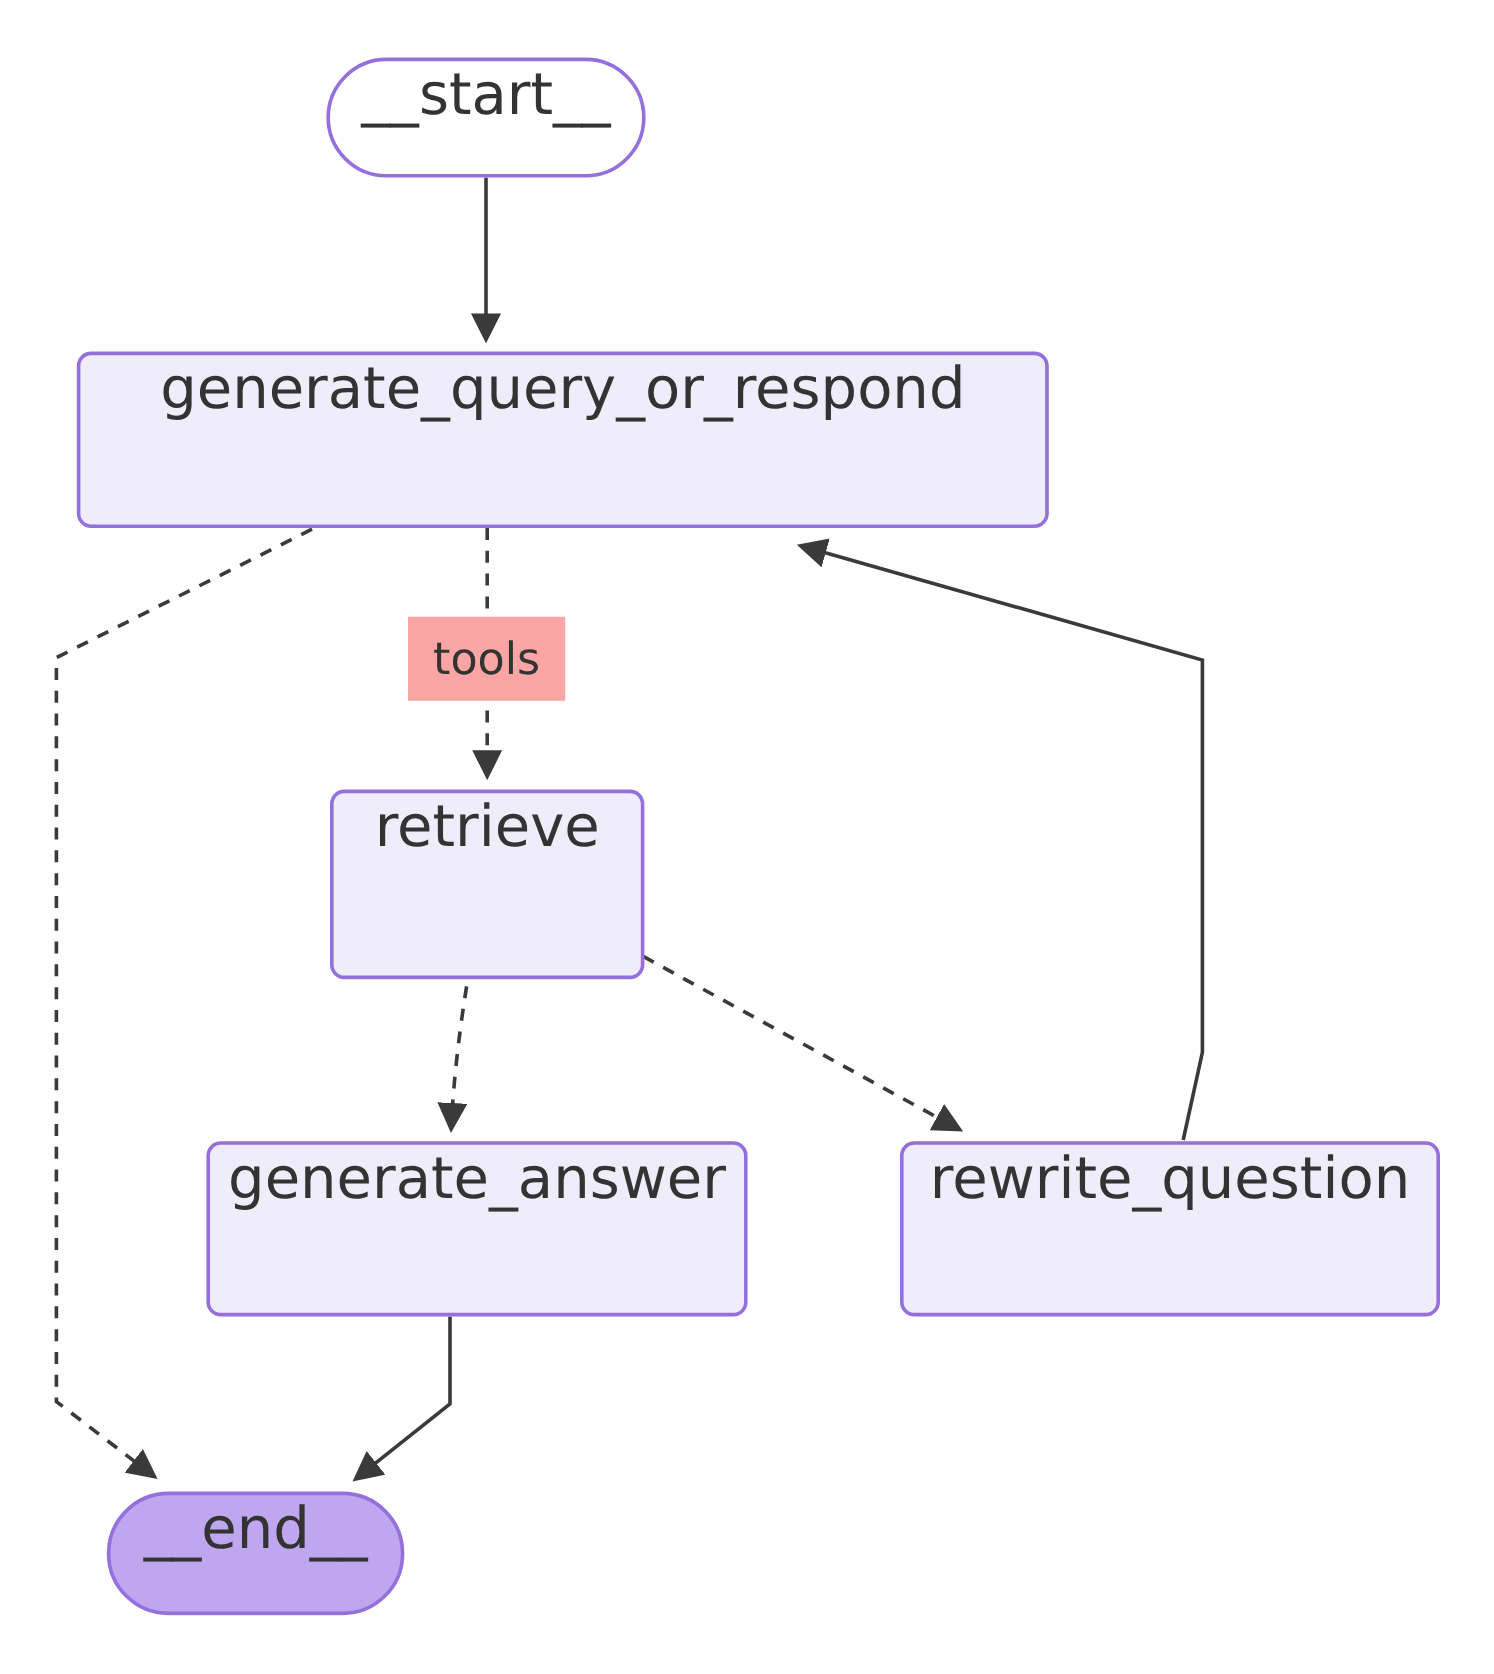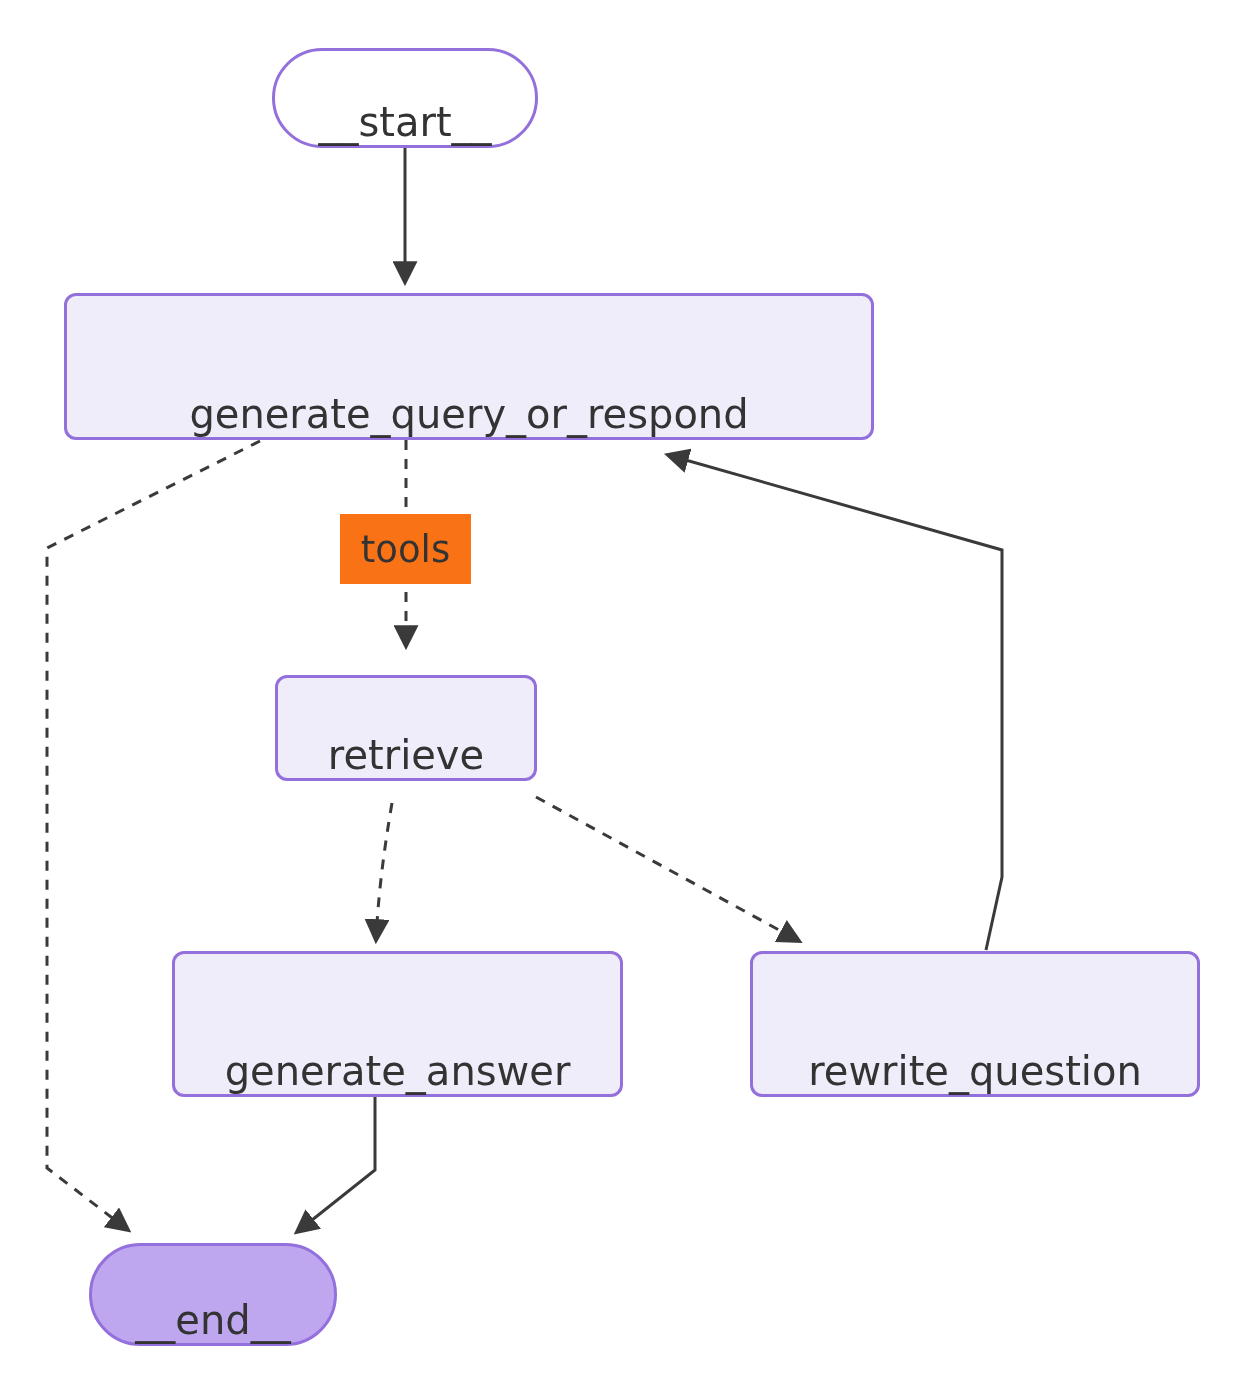--- a/index.html
+++ b/index.html
@@ -25,52 +25,52 @@
   .edge-dashed {
     fill: none;
     stroke: #3a3a3a;
     stroke-width: 3;
     stroke-dasharray: 10 9;
   }
   .node {
     position: absolute;
     z-index: 2;
     display: flex;
-    align-items: flex-end;
+    align-items: flex-start;
     justify-content: center;
     box-sizing: border-box;
     border: 3px solid #9370DB;
     color: #333333;
-    font-size: 40px;
+    font-size: 48px;
     white-space: nowrap;
   }
   .rect {
     background: #F0EDFB;
     border-radius: 12px;
   }
   .stadium-start {
     background: #ffffff;
     border-radius: 52px;
   }
   .stadium-end {
     background: #BEA7EE;
     border-radius: 52px;
   }
   #n-start   { left: 272px; top: 48px;   width: 266px; height: 100px; }
   #n-gqor    { left: 64px;  top: 293px;  width: 810px; height: 147px; }
-  #n-retrieve{ left: 275px; top: 658px;  width: 262px; height: 106px; margin-top: 17px; }
+  #n-retrieve{ left: 275px; top: 658px;  width: 262px; height: 158px; }
   #n-genans  { left: 152px; top: 951px;  width: 451px; height: 146px; margin-left: 20px; }
   #n-rewrite { left: 750px; top: 951px;  width: 450px; height: 146px; }
   #n-end     { left: 89px;  top: 1243px; width: 248px; height: 103px; }
   .edge-label {
     position: absolute;
     z-index: 3;
     left: 340px; top: 514px;
     width: 131px; height: 70px;
-    background: #f97316;
+    background: #fca5a5;
     color: #333333;
     font-size: 37px;
     display: flex;
     align-items: center;
     justify-content: center;
   }
 </style>
 </head>
 <body>
 

